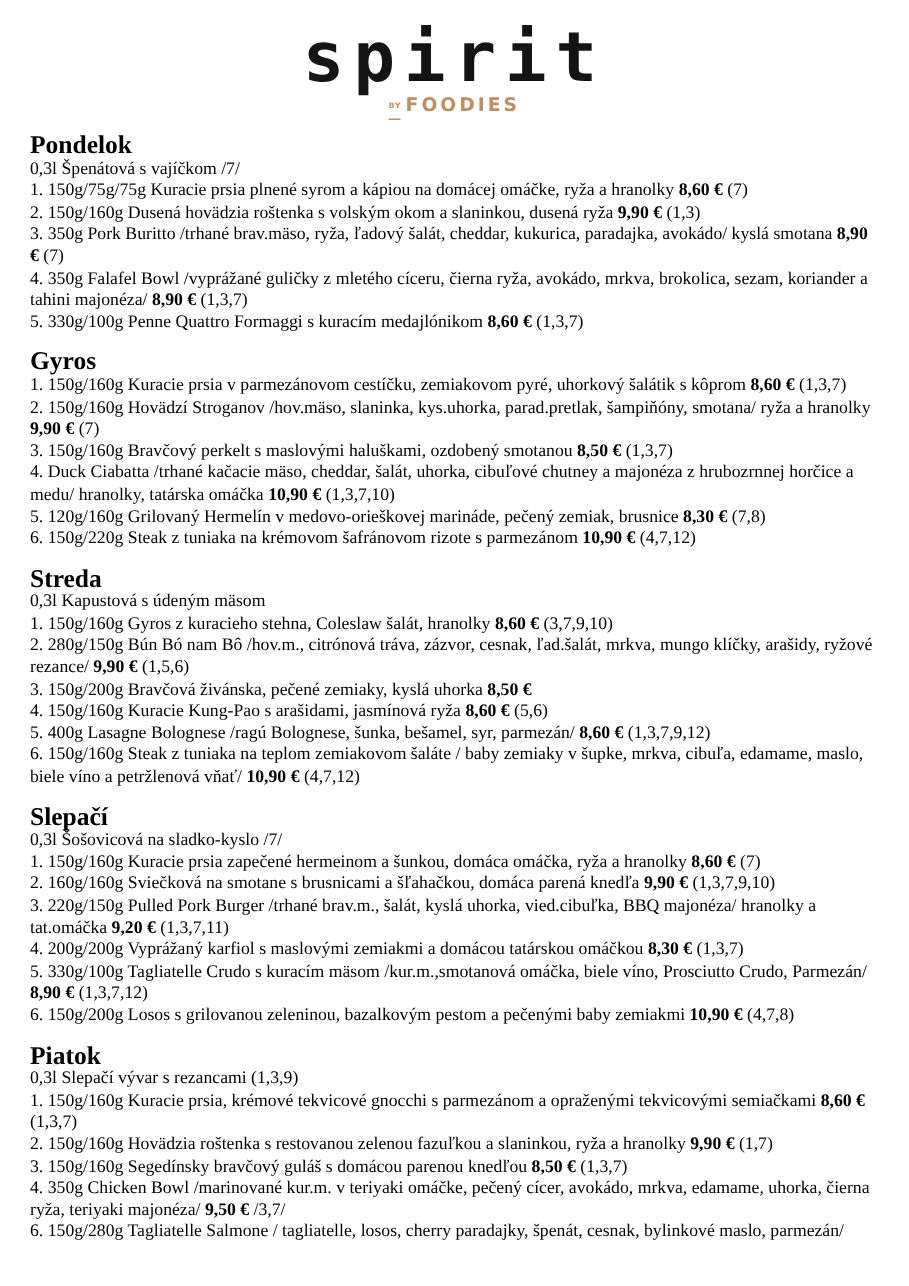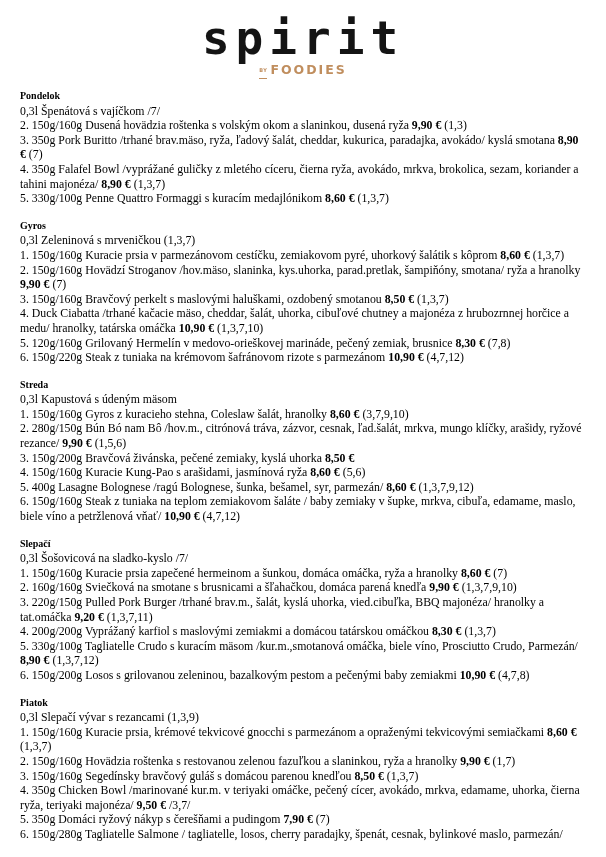--- a/index.html
+++ b/index.html
@@ -37,21 +37,21 @@
     border-bottom: 1.5px solid currentColor;
     padding-bottom: 1px;
     vertical-align: 2px;
     margin-right: 3px;
   }
   main.menu { }
   .day-section { margin-bottom: 13px; }
   .day-title {
     font-family: "Liberation Serif", serif;
     font-weight: bold;
-    font-size: 10px;
+    font-size: 17px;
     line-height: 14.6px;
   }
   .line {
     font-family: "Liberation Serif", serif;
     font-size: 11.8px;
     line-height: 14.6px;
   }
   .price { font-weight: bold; }
 </style>
 </head>
@@ -61,28 +61,28 @@
   <header class="logo">
     <div class="brand">spirit</div>
     <div class="sub-line" style="color: rgb(192, 142, 94);">
       <span class="sub-prefix">BY</span><span class="sub-text">FOODIES</span>
     </div>
   </header>
   <main class="menu">
       <section class="day-section">
         <div class="day-title">Pondelok</div>
         <div class="line soup">0,3l Špenátová s vajíčkom /7/</div>
+        <div class="line item"><span class="desc">1. 150g/75g/75g Kuracie prsia plnené syrom a kápiou na domácej omáčke, ryža a hranolky </span><span class="price">8,60 €</span><span class="allergens"> (7)</span></div>
         <div class="line item"><span class="desc">2. 150g/160g Dusená hovädzia roštenka s volským okom a slaninkou, dusená ryža </span><span class="price">9,90 €</span><span class="allergens"> (1,3)</span></div>
         <div class="line item"><span class="desc">3. 350g Pork Buritto /trhané brav.mäso, ryža, ľadový šalát, cheddar, kukurica, paradajka, avokádo/ kyslá smotana </span><span class="price">8,90 €</span><span class="allergens"> (7)</span></div>
         <div class="line item"><span class="desc">4. 350g Falafel Bowl /vyprážané guličky z mletého cíceru, čierna ryža, avokádo, mrkva, brokolica, sezam, koriander a tahini majonéza/ </span><span class="price">8,90 €</span><span class="allergens"> (1,3,7)</span></div>
         <div class="line item"><span class="desc">5. 330g/100g Penne Quattro Formaggi s kuracím medajlónikom </span><span class="price">8,60 €</span><span class="allergens"> (1,3,7)</span></div>
       </section>
       <section class="day-section">
         <div class="day-title">Gyros</div>
-        <div class="line soup">0,3l Zeleninová s mrveničkou (1,3,7)</div>
         <div class="line item"><span class="desc">1. 150g/160g Kuracie prsia v parmezánovom cestíčku, zemiakovom pyré, uhorkový šalátik s kôprom </span><span class="price">8,60 €</span><span class="allergens"> (1,3,7)</span></div>
         <div class="line item"><span class="desc">2. 150g/160g Hovädzí Stroganov /hov.mäso, slaninka, kys.uhorka, parad.pretlak, šampiňóny, smotana/ ryža a hranolky </span><span class="price">9,90 €</span><span class="allergens"> (7)</span></div>
         <div class="line item"><span class="desc">3. 150g/160g Bravčový perkelt s maslovými haluškami, ozdobený smotanou </span><span class="price">8,50 €</span><span class="allergens"> (1,3,7)</span></div>
         <div class="line item"><span class="desc">4. Duck Ciabatta /trhané kačacie mäso, cheddar, šalát, uhorka, cibuľové chutney a majonéza z hrubozrnnej horčice a medu/ hranolky, tatárska omáčka </span><span class="price">10,90 €</span><span class="allergens"> (1,3,7,10)</span></div>
         <div class="line item"><span class="desc">5. 120g/160g Grilovaný Hermelín v medovo-orieškovej marináde, pečený zemiak, brusnice </span><span class="price">8,30 €</span><span class="allergens"> (7,8)</span></div>
         <div class="line item"><span class="desc">6. 150g/220g Steak z tuniaka na krémovom šafránovom rizote s parmezánom </span><span class="price">10,90 €</span><span class="allergens"> (4,7,12)</span></div>
       </section>
       <section class="day-section">
         <div class="day-title">Streda</div>
         <div class="line soup">0,3l Kapustová s údeným mäsom</div>
@@ -103,17 +103,16 @@
         <div class="line item"><span class="desc">5. 330g/100g Tagliatelle Crudo s kuracím mäsom /kur.m.,smotanová omáčka, biele víno, Prosciutto Crudo, Parmezán/ </span><span class="price">8,90 €</span><span class="allergens"> (1,3,7,12)</span></div>
         <div class="line item"><span class="desc">6. 150g/200g Losos s grilovanou zeleninou, bazalkovým pestom a pečenými baby zemiakmi </span><span class="price">10,90 €</span><span class="allergens"> (4,7,8)</span></div>
       </section>
       <section class="day-section">
         <div class="day-title">Piatok</div>
         <div class="line soup">0,3l Slepačí vývar s rezancami (1,3,9)</div>
         <div class="line item"><span class="desc">1. 150g/160g Kuracie prsia, krémové tekvicové gnocchi s parmezánom a opraženými tekvicovými semiačkami </span><span class="price">8,60 €</span><span class="allergens"> (1,3,7)</span></div>
         <div class="line item"><span class="desc">2. 150g/160g Hovädzia roštenka s restovanou zelenou fazuľkou a slaninkou, ryža a hranolky </span><span class="price">9,90 €</span><span class="allergens"> (1,7)</span></div>
         <div class="line item"><span class="desc">3. 150g/160g Segedínsky bravčový guláš s domácou parenou knedľou </span><span class="price">8,50 €</span><span class="allergens"> (1,3,7)</span></div>
         <div class="line item"><span class="desc">4. 350g Chicken Bowl /marinované kur.m. v teriyaki omáčke, pečený cícer, avokádo, mrkva, edamame, uhorka, čierna ryža, teriyaki majonéza/ </span><span class="price">9,50 €</span><span class="allergens"> /3,7/</span></div>
-        <div class="line item"><span class="desc">5. 350g Domáci ryžový nákyp s čerešňami a pudingom </span><span class="price">7,90 €</span><span class="allergens"> (7)</span></div>
         <div class="line item"><span class="desc">6. 150g/280g Tagliatelle Salmone / tagliatelle, losos, cherry paradajky, špenát, cesnak, bylinkové maslo, parmezán/ </span></div>
       </section>
     </main>
 </div>
 
 </body></html>

